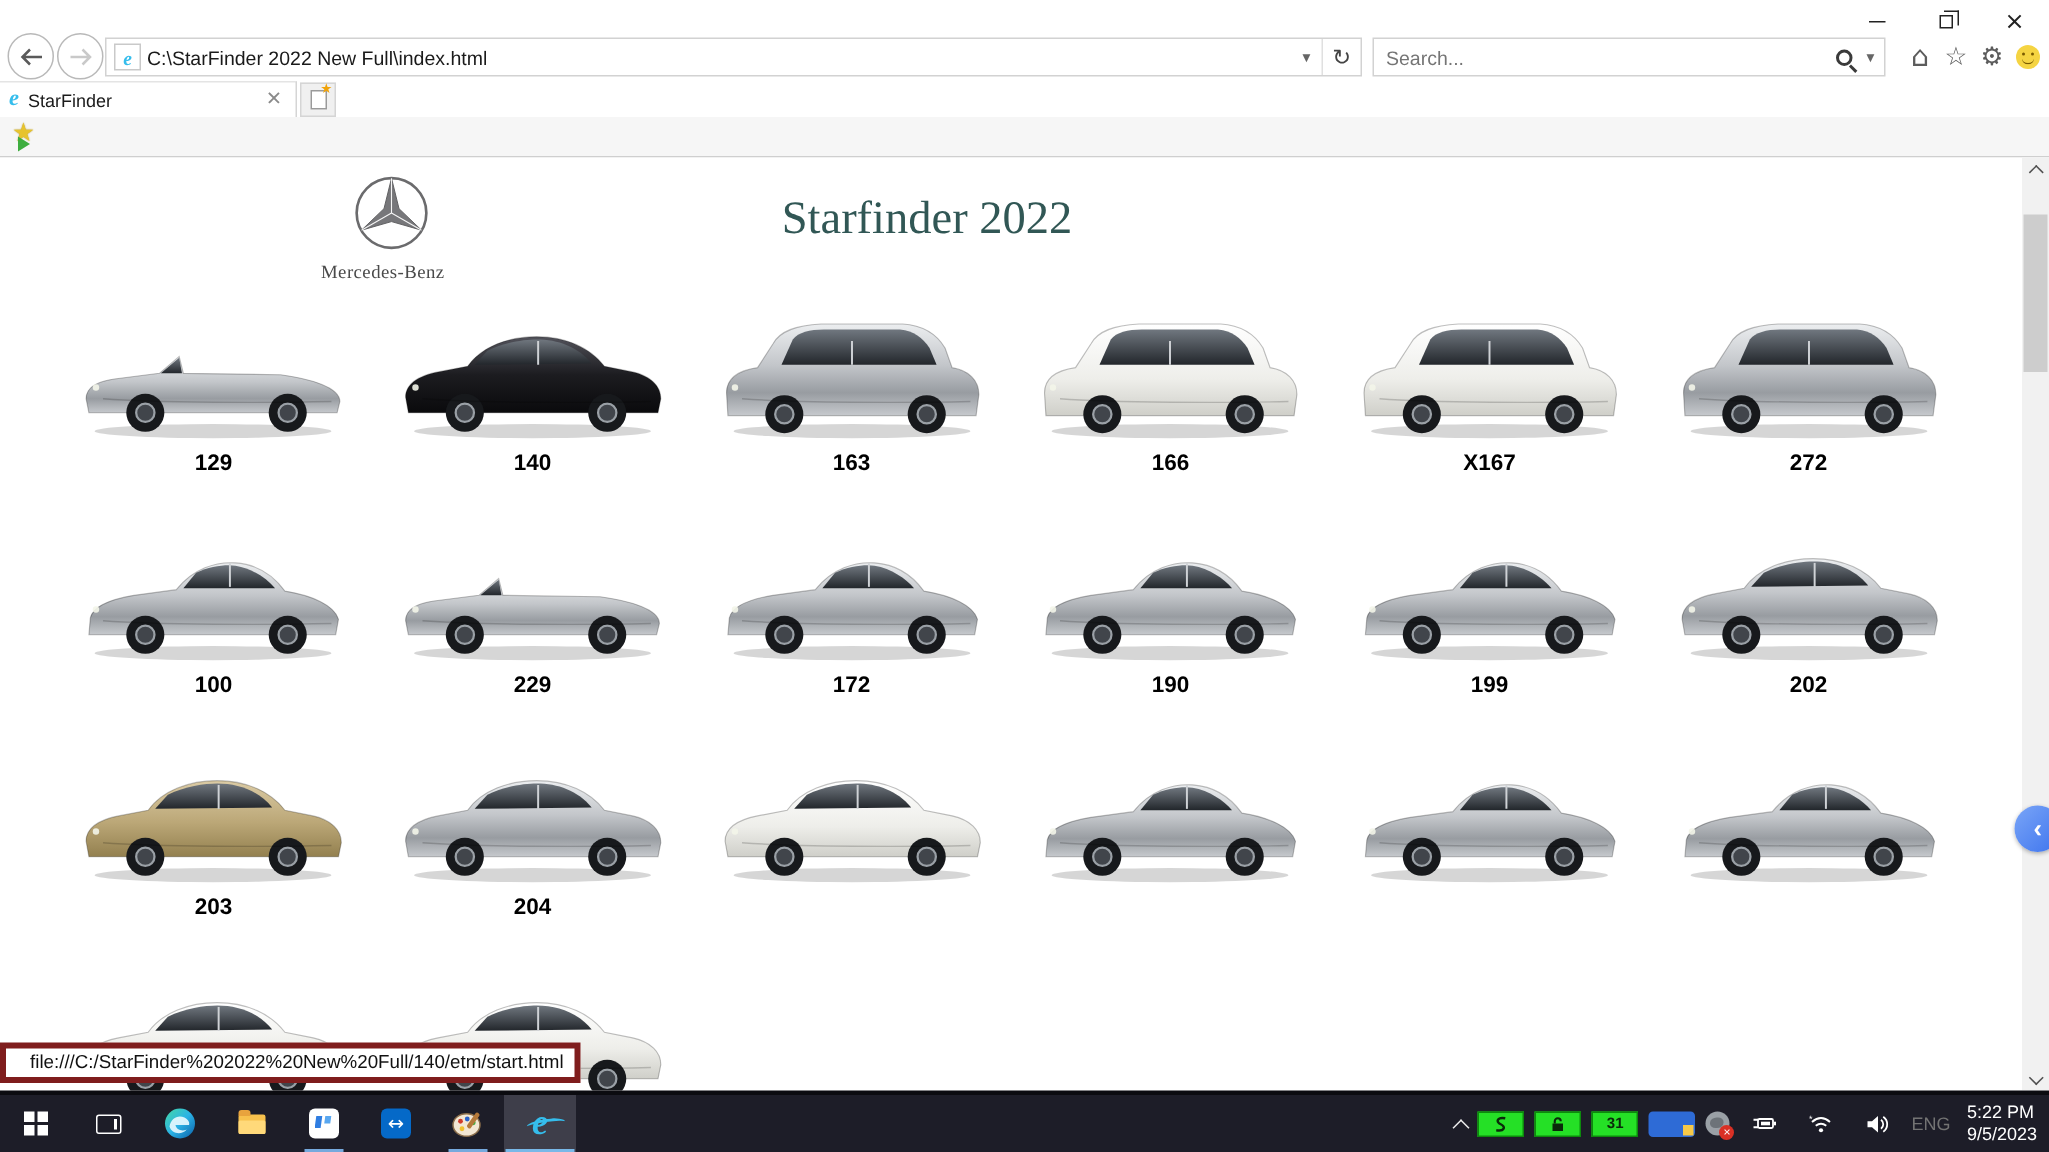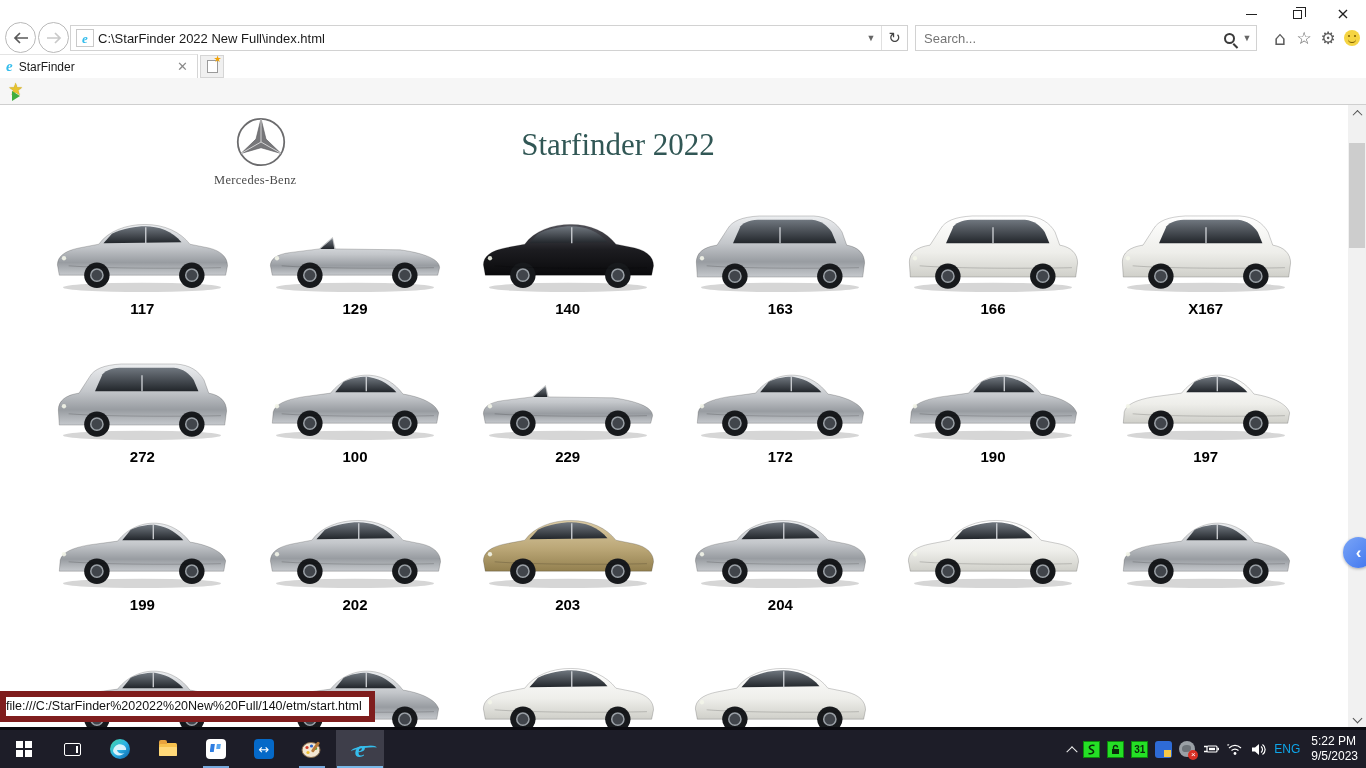--- a/index.html
+++ b/index.html
@@ -57,21 +57,21 @@
   .mb-logo { position:absolute; left:214px; top:12px; width:72px; text-align:right; }
   .mb-caption { margin-top:2px; font-family:"Liberation Serif",serif; font-size:12.5px; color:#4a4a4a; letter-spacing:0.3px; white-space:nowrap; }
   .page-title { position:absolute; left:0; top:22px; width:1236px; text-align:center; font-family:"Liberation Serif",serif; font-size:31px; color:#315755; }
 
   .car-grid { position:absolute; left:36px; top:87px; width:1276px; display:grid; grid-template-columns:repeat(6,1fr); grid-auto-rows:148px; }
   .cell { display:flex; flex-direction:column; align-items:center; text-decoration:none; color:#000; }
   .car-img { height:106px; display:flex; align-items:flex-end; justify-content:center; }
   .car-img svg { width:188px; height:102px; }
   .car-label { height:24px; font-size:15px; font-weight:bold; color:#000; margin-top:2px; }
 
-  .status-tip { position:absolute; left:0; bottom:5px; background:#fff; border:6px solid #7f1d1d; padding:2px 7px 3px 0; font-size:12.5px; color:#111; white-space:nowrap; }
+  .status-tip { position:absolute; left:0; bottom:5px; background:#fff; border:4px solid #7f1d1d; padding:2px 7px 3px 16px; font-size:12.5px; color:#111; white-space:nowrap; }
 
   .scrollbar { position:absolute; top:0; right:0; width:18px; height:622px; background:#f1f1f1; }
   .sb-btn { position:absolute; left:0; width:18px; height:17px; display:flex; align-items:center; justify-content:center; }
   .sb-up { top:0; } .sb-down { bottom:0; }
   .chev { width:7px; height:7px; border-right:1.6px solid #505050; border-bottom:1.6px solid #505050; }
   .chev.up { transform:rotate(-135deg) translate(-1px,-1px); }
   .chev.down { transform:rotate(45deg); }
   .sb-thumb { position:absolute; left:1px; top:38px; width:16px; height:105px; background:#cdcdcd; }
 
   .edge-pill { position:absolute; right:-8px; top:432px; width:31px; height:31px; border-radius:50%; background:linear-gradient(135deg,#7aa5f7,#3d74ee); color:#fff; display:flex; align-items:center; justify-content:center; font-size:17px; font-weight:bold; box-shadow:0 1px 3px rgba(0,0,0,.3); z-index:4; }
@@ -92,28 +92,28 @@
   .folder::before { content:""; position:absolute; left:0; top:-3px; width:8px; height:4px; background:#e8a33d; border-radius:2px 2px 0 0; }
   .folder::after { content:""; position:absolute; left:0; bottom:0; width:18px; height:9px; background:#ffd97a; border-radius:1px; }
   .sq-app { width:20px; height:20px; border-radius:4px; display:flex; align-items:center; justify-content:center; }
   .trello { background:#fff; }
   .teamviewer { background:#0569c8; color:#fff; font-size:13px; font-family:"DejaVu Sans",sans-serif; }
   .ie-e { font-family:"Liberation Serif",serif; font-style:italic; font-weight:bold; color:#35bdec; font-size:24px; line-height:1; position:relative; }
   .ie-e::after { content:""; position:absolute; left:-4px; top:9px; width:26px; height:5px; border-top:2px solid #35bdec; border-radius:50%; transform:rotate(-8deg); }
 
   .tray { margin-left:auto; display:flex; align-items:center; gap:7px; padding-right:8px; }
   .tray-chev { width:8px; height:8px; border-left:1.6px solid #eee; border-top:1.6px solid #eee; transform:rotate(45deg) translate(2px,2px); }
-  .tray-ico { width:17px; height:17px; display:flex; align-items:center; justify-content:center; }
+  .tray-ico { width:31px; height:17px; display:flex; align-items:center; justify-content:center; }
   .g-ico { background:#25e026; border:1px solid #0c8a0c; color:#0a2a0a; font-size:10px; font-weight:bold; font-family:"Liberation Sans",sans-serif; }
   .vm-ico { background:#2e6bd6; border-radius:3px; position:relative; }
   .vm-ico::after { content:""; position:absolute; right:1px; bottom:1px; width:7px; height:7px; background:#f7c948; }
   .globe-ico { background:#9aa0a6; border-radius:50%; position:relative; width:16px; height:16px; }
   .globe-ico::before { content:""; position:absolute; left:3px; top:4px; width:9px; height:7px; background:#6d7379; border-radius:50% 40% 50% 40%; }
   .globe-ico::after { content:"×"; position:absolute; right:-3px; bottom:-3px; width:10px; height:10px; background:#d93025; color:#fff; border-radius:50%; font-size:8px; line-height:10px; text-align:center; }
-  .tray-label { color:#0ea5e9; font-size:12px; }
+  .tray-label { color:#737373; font-size:12px; }
   .clock { color:#fff; font-size:12px; text-align:left; line-height:15px; padding-left:4px; }
 
   svg text { font-family:"Liberation Sans",sans-serif; }
 </style>
 </head>
 <body>
 
 <div class="chrome">
 
   <div class="win-controls">
@@ -225,37 +225,20 @@
     <div class="mb-caption">Mercedes-Benz</div>
   </div>
 
   <div class="page-title">Starfinder 2022</div>
 
   <div class="car-grid" id="car-grid">
       <a class="cell">
         <div class="car-img">
           <svg viewBox="0 0 200 100">
             <ellipse cx="100" cy="93" rx="84" ry="5" fill="rgba(0,0,0,0.16)"></ellipse>
-            <path d="M12 80 L10 69 C10 60 18 54 33 51 L54 47 C64 33 83 26 103 26 C124 26 141 34 151 47 L171 51 C184 54 191 61 191 70 L189 80 Z" fill="url(#g-silver)" stroke="rgba(0,0,0,0.25)" stroke-width="0.8"></path>
-            <path d="M59 46 L68 36 C80 30 94 28 103 28 C118 28 132 33 142 45 Z" fill="url(#g-glass)"></path>
-            <path d="M104 29 L104 46" stroke="#cfd2d6" stroke-width="1.4"></path>
-            <circle cx="52" cy="80" r="13.5" fill="#17191c"></circle>
-            <circle cx="52" cy="80" r="6.5" fill="#41454b" stroke="#9aa0a6" stroke-width="1.6"></circle>
-            <circle cx="153" cy="80" r="13.5" fill="#17191c"></circle>
-            <circle cx="153" cy="80" r="6.5" fill="#41454b" stroke="#9aa0a6" stroke-width="1.6"></circle>
-            <circle cx="17" cy="62" r="2.3" fill="#f3f5e9" opacity="0.9"></circle>
-            <path d="M22 70 C60 73 140 73 184 72" stroke="rgba(0,0,0,0.18)" stroke-width="1" fill="none"></path>
-          </svg>
-        </div>
-        <div class="car-label">117</div>
-      </a>
-      <a class="cell">
-        <div class="car-img">
-          <svg viewBox="0 0 200 100">
-            <ellipse cx="100" cy="93" rx="84" ry="5" fill="rgba(0,0,0,0.16)"></ellipse>
             <path d="M12 80 L10 70 C10 63 16 58 30 56 L62 52 L76 40 L79 52 L148 53 C170 56 190 62 190 72 L188 80 Z" fill="url(#g-silver)" stroke="rgba(0,0,0,0.25)" stroke-width="0.8"></path>
             <path d="M63 52 L76 41 L78 52 Z" fill="url(#g-glass)"></path>
             <circle cx="52" cy="80" r="13.5" fill="#17191c"></circle>
             <circle cx="52" cy="80" r="6.5" fill="#41454b" stroke="#9aa0a6" stroke-width="1.6"></circle>
             <circle cx="153" cy="80" r="13.5" fill="#17191c"></circle>
             <circle cx="153" cy="80" r="6.5" fill="#41454b" stroke="#9aa0a6" stroke-width="1.6"></circle>
             <circle cx="17" cy="62" r="2.3" fill="#f3f5e9" opacity="0.9"></circle>
             <path d="M22 70 C60 73 140 73 184 72" stroke="rgba(0,0,0,0.18)" stroke-width="1" fill="none"></path>
           </svg>
         </div>
@@ -405,37 +388,20 @@
             <path d="M112 29 L112 46" stroke="#cfd2d6" stroke-width="1.4"></path>
             <circle cx="52" cy="80" r="13.5" fill="#17191c"></circle>
             <circle cx="52" cy="80" r="6.5" fill="#41454b" stroke="#9aa0a6" stroke-width="1.6"></circle>
             <circle cx="153" cy="80" r="13.5" fill="#17191c"></circle>
             <circle cx="153" cy="80" r="6.5" fill="#41454b" stroke="#9aa0a6" stroke-width="1.6"></circle>
             <circle cx="17" cy="62" r="2.3" fill="#f3f5e9" opacity="0.9"></circle>
             <path d="M22 70 C60 73 140 73 184 72" stroke="rgba(0,0,0,0.18)" stroke-width="1" fill="none"></path>
           </svg>
         </div>
         <div class="car-label">190</div>
-      </a>
-      <a class="cell">
-        <div class="car-img">
-          <svg viewBox="0 0 200 100">
-            <ellipse cx="100" cy="93" rx="84" ry="5" fill="rgba(0,0,0,0.16)"></ellipse>
-            <path d="M12 80 L13 68 C15 60 26 55 44 52 L74 48 C86 33 102 28 116 29 C131 30 143 38 151 49 C170 52 186 59 189 69 L187 80 Z" fill="url(#g-white)" stroke="rgba(0,0,0,0.25)" stroke-width="0.8"></path>
-            <path d="M79 47 L88 36 C98 31 110 30 116 31 C128 33 138 40 144 47 Z" fill="url(#g-glass)"></path>
-            <path d="M112 29 L112 46" stroke="#cfd2d6" stroke-width="1.4"></path>
-            <circle cx="52" cy="80" r="13.5" fill="#17191c"></circle>
-            <circle cx="52" cy="80" r="6.5" fill="#41454b" stroke="#9aa0a6" stroke-width="1.6"></circle>
-            <circle cx="153" cy="80" r="13.5" fill="#17191c"></circle>
-            <circle cx="153" cy="80" r="6.5" fill="#41454b" stroke="#9aa0a6" stroke-width="1.6"></circle>
-            <circle cx="17" cy="62" r="2.3" fill="#f3f5e9" opacity="0.9"></circle>
-            <path d="M22 70 C60 73 140 73 184 72" stroke="rgba(0,0,0,0.18)" stroke-width="1" fill="none"></path>
-          </svg>
-        </div>
-        <div class="car-label">197</div>
       </a>
       <a class="cell">
         <div class="car-img">
           <svg viewBox="0 0 200 100">
             <ellipse cx="100" cy="93" rx="84" ry="5" fill="rgba(0,0,0,0.16)"></ellipse>
             <path d="M12 80 L13 68 C15 60 26 55 44 52 L74 48 C86 33 102 28 116 29 C131 30 143 38 151 49 C170 52 186 59 189 69 L187 80 Z" fill="url(#g-silver)" stroke="rgba(0,0,0,0.25)" stroke-width="0.8"></path>
             <path d="M79 47 L88 36 C98 31 110 30 116 31 C128 33 138 40 144 47 Z" fill="url(#g-glass)"></path>
             <path d="M112 29 L112 46" stroke="#cfd2d6" stroke-width="1.4"></path>
             <circle cx="52" cy="80" r="13.5" fill="#17191c"></circle>
             <circle cx="52" cy="80" r="6.5" fill="#41454b" stroke="#9aa0a6" stroke-width="1.6"></circle>

